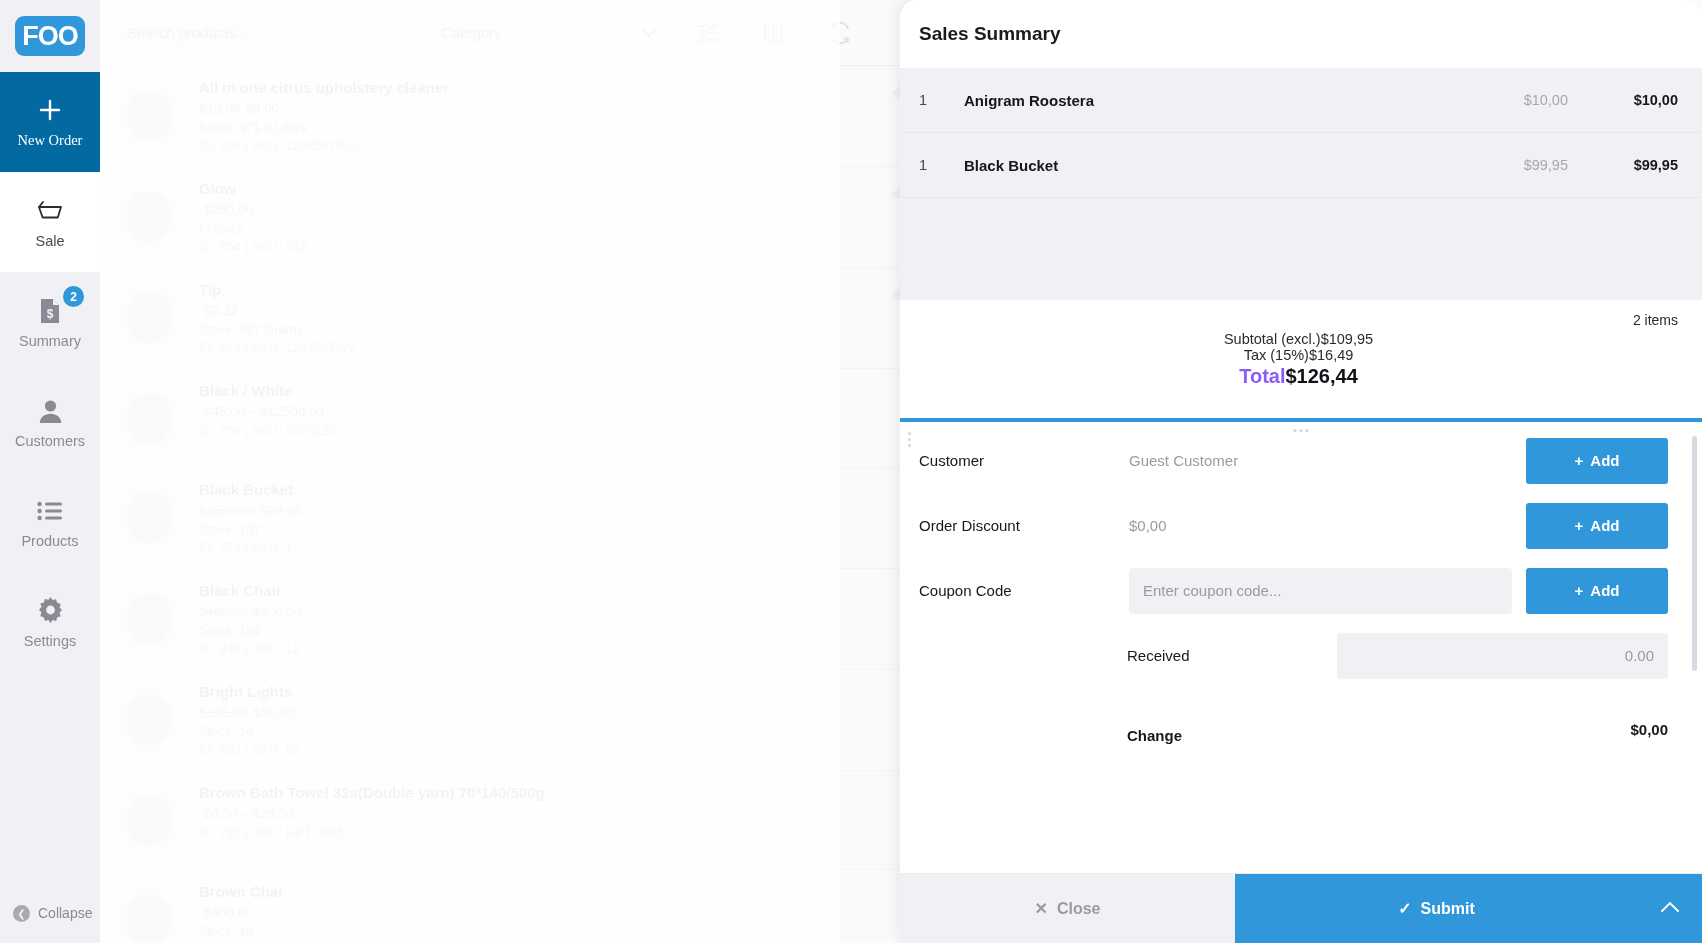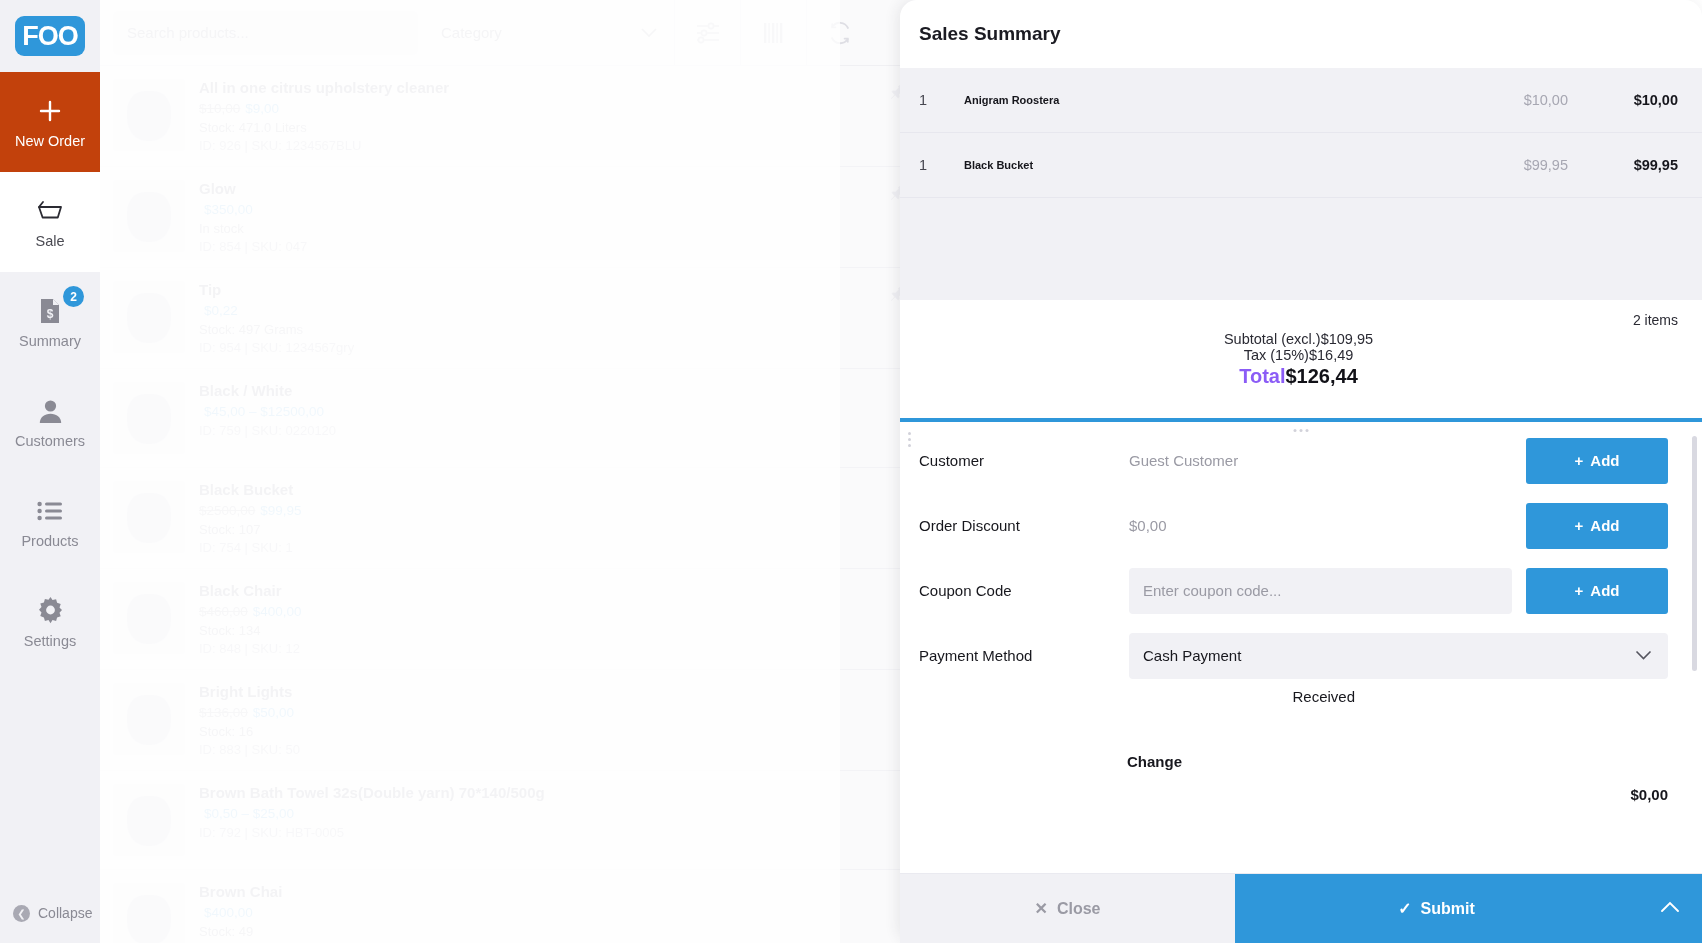--- a/index.html
+++ b/index.html
@@ -35,21 +35,21 @@
   .nav-item {
     height: 100px; width: 100px;
     display: flex; flex-direction: column;
     align-items: center; justify-content: center;
     gap: 7px;
     color: #8a8a94; font-size: 14.5px;
     position: relative;
     cursor: pointer;
     background: transparent;
   }
-  .nav-item.active-blue { background: #c2410c; color: #ffffff; }
+  .nav-item.active-blue { background: #0369a1; color: #ffffff; font-family: Liberation Serif, serif; }
   .nav-item.active-white { background: #ffffff; color: #4a4a52; }
   .nav-item .glyph { height: 30px; display: flex; align-items: center; justify-content: center; }
   .nav-item svg { display: block; }
   .badge {
     position: absolute; top: 14px; right: 16px;
     min-width: 21px; height: 21px; border-radius: 11px;
     background: #2f97da; color: #fff;
     font-size: 12px; font-weight: bold;
     display: flex; align-items: center; justify-content: center;
     padding: 0 5px;
@@ -162,21 +162,21 @@
     overflow: hidden;
   }
   .cart-row {
     height: 65px;
     display: flex; align-items: center;
     padding: 0 24px 0 19px;
     border-bottom: 1px solid #e7e7ee;
     cursor: pointer;
   }
   .cart-qty { width: 45px; flex: 0 0 45px; font-size: 14.5px; color: #46464f; }
-  .cart-name { flex: 1 1 auto; font-size: 11px; font-weight: bold; color: #16161c; }
+  .cart-name { flex: 1 1 auto; font-size: 15px; font-weight: bold; color: #16161c; }
   .cart-unit { width: 110px; text-align: right; font-size: 14.5px; color: #a7a7b2; }
   .cart-total { width: 110px; text-align: right; font-size: 14.5px; font-weight: bold; color: #16161c; }
 
   .totals {
     flex: 0 0 118px;
     background: #ffffff;
     padding: 12px 24px 0 19px;
   }
   .t-row { display: flex; justify-content: center; align-items: baseline; }
   .t-items { justify-content: flex-end; font-size: 14px; color: #2a2a33; margin-bottom: 3px; }
@@ -230,29 +230,29 @@
     padding: 0 14px; font-size: 15px; color: #8b5cf6;
     font-family: "Liberation Sans", sans-serif;
   }
   .coupon-input::placeholder { color: #9a9aa4; }
   .select-box {
     flex: 1 1 auto; height: 46px; margin-right: 0;
     background: #f1f1f5; border-radius: 4px;
     display: flex; align-items: center; justify-content: space-between;
     padding: 0 16px 0 14px; font-size: 15px; color: #17171d; cursor: pointer;
   }
-  .received-row { display: flex; align-items: center; height: 65px; padding: 0 34px 0 19px; flex-direction: column; }
+  .received-row { display: flex; align-items: center; height: 65px; padding: 0 34px 0 19px; }
   .received-label { width: 210px; flex: 0 0 210px; margin-left: 208px; font-size: 15px; color: #17171d; }
   .received-input {
     flex: 1 1 auto; height: 46px;
     background: #f1f1f5; border: none; border-radius: 4px;
     padding: 0 14px; font-size: 15px; color: #9a9aa4; text-align: right;
     font-family: "Liberation Sans", sans-serif;
   }
-  .change-row { display: flex; align-items: flex-start; height: 56px; padding: 0 34px 0 19px; }
+  .change-row { display: flex; align-items: flex-end; height: 56px; padding: 0 34px 0 19px; }
   .change-label { margin-left: 208px; font-size: 15px; font-weight: bold; color: #17171d; }
   .change-val { margin-left: auto; font-size: 15px; font-weight: bold; color: #17171d; align-self: flex-end; padding-bottom: 6px; }
 
   .action-bar {
     height: 70px; flex: 0 0 70px;
     display: flex;
     border-top: 1px solid #eaeaf0;
   }
   .close-btn {
     flex: 1 1 auto; background: #f1f1f5; border: none;
@@ -607,31 +607,20 @@
 
       <div class="field-row">
         <div class="field-label">Coupon Code</div>
         <input class="coupon-input" type="text" placeholder="Enter coupon code..." style="">
         <button class="add-btn">
           <span>+</span>
           <span>Add</span>
         </button>
       </div>
 
-      <div class="field-row">
-        <div class="field-label">Payment Method</div>
-        <div class="select-box">
-          <span>Cash Payment</span>
-          <span>
-            <svg width="17" height="11" viewBox="0 0 17 11">
-                <path d="M1.5 1.5l7 7 7-7" stroke="#55555f" stroke-width="1.6" fill="none"></path>
-              </svg>
-          </span>
-        </div>
-      </div>
 
       <div class="received-row">
         <div class="received-label">Received</div>
         <input class="received-input" type="text" value="0.00" style="">
       </div>
 
       <div class="change-row">
         <div class="change-label">Change</div>
         <div class="change-val">$0,00</div>
       </div>

